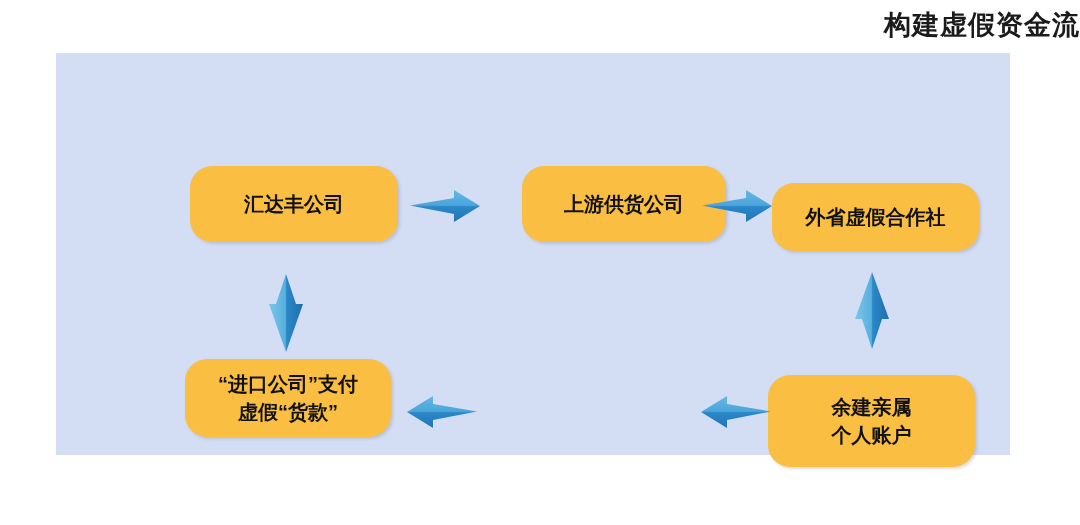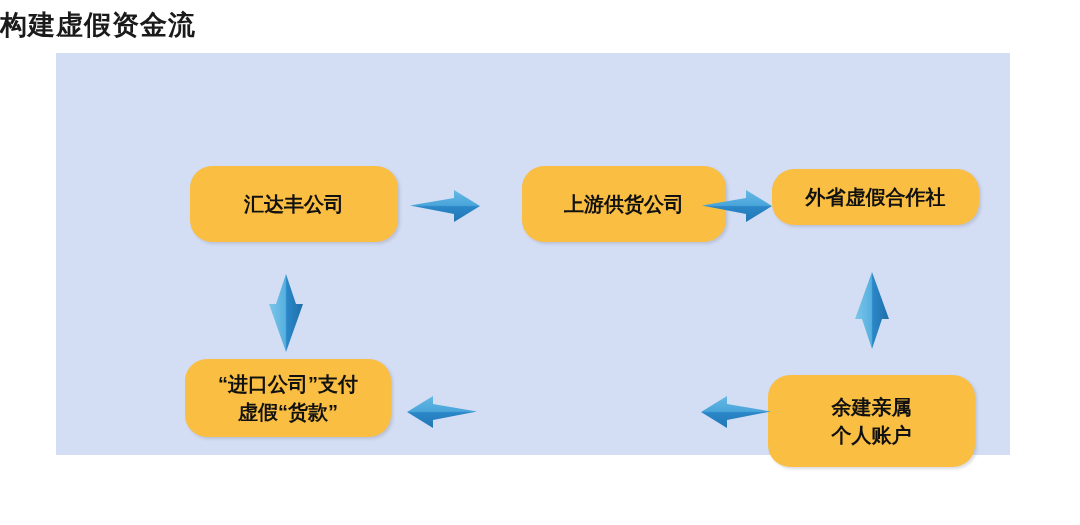--- a/index.html
+++ b/index.html
@@ -18,21 +18,21 @@
     position: relative;
     width: 1080px;
     height: 525px;
     background: #ffffff;
   }
   .diagram-title {
     position: absolute;
     left: 0;
     top: 8px;
     width: 1080px;
-    text-align: left;
+    text-align: right;
     font-size: 27px;
     font-weight: bold;
     color: #1a1a1a;
     letter-spacing: 1px;
     line-height: 34px;
   }
   .panel {
     position: absolute;
     left: 56px;
     top: 53px;
@@ -55,21 +55,21 @@
     box-shadow: 2px 2px 3px rgba(120,120,140,0.25);
     border-radius: 22px;
   }
   .node-label {
     white-space: pre-line;
     padding: 0 6px;
   }
   
   #node-huidafeng      { left: 134px; top: 113px; width: 208px; height: 76px; }
   #node-supplier       { left: 426px; top: 113px; width: 204px; height: 76px; margin-left: 40px; }
-  #node-coop           { left: 716px; top: 116px; width: 207px; height: 56px; }
+  #node-coop           { left: 716px; top: 130px; width: 207px; height: 68px; }
   
   #node-importpay      { left: 129px; top: 306px; width: 206px; height: 78px; }
   #node-underground    { left: 426px; top: 322px; width: 204px; height: 78px; }
   #node-personal       { left: 712px; top: 322px; width: 207px; height: 92px; align-items: center; }
 
   .arrow {
     position: absolute;
   }
   .arrow svg { display: block; overflow: visible; }
 

